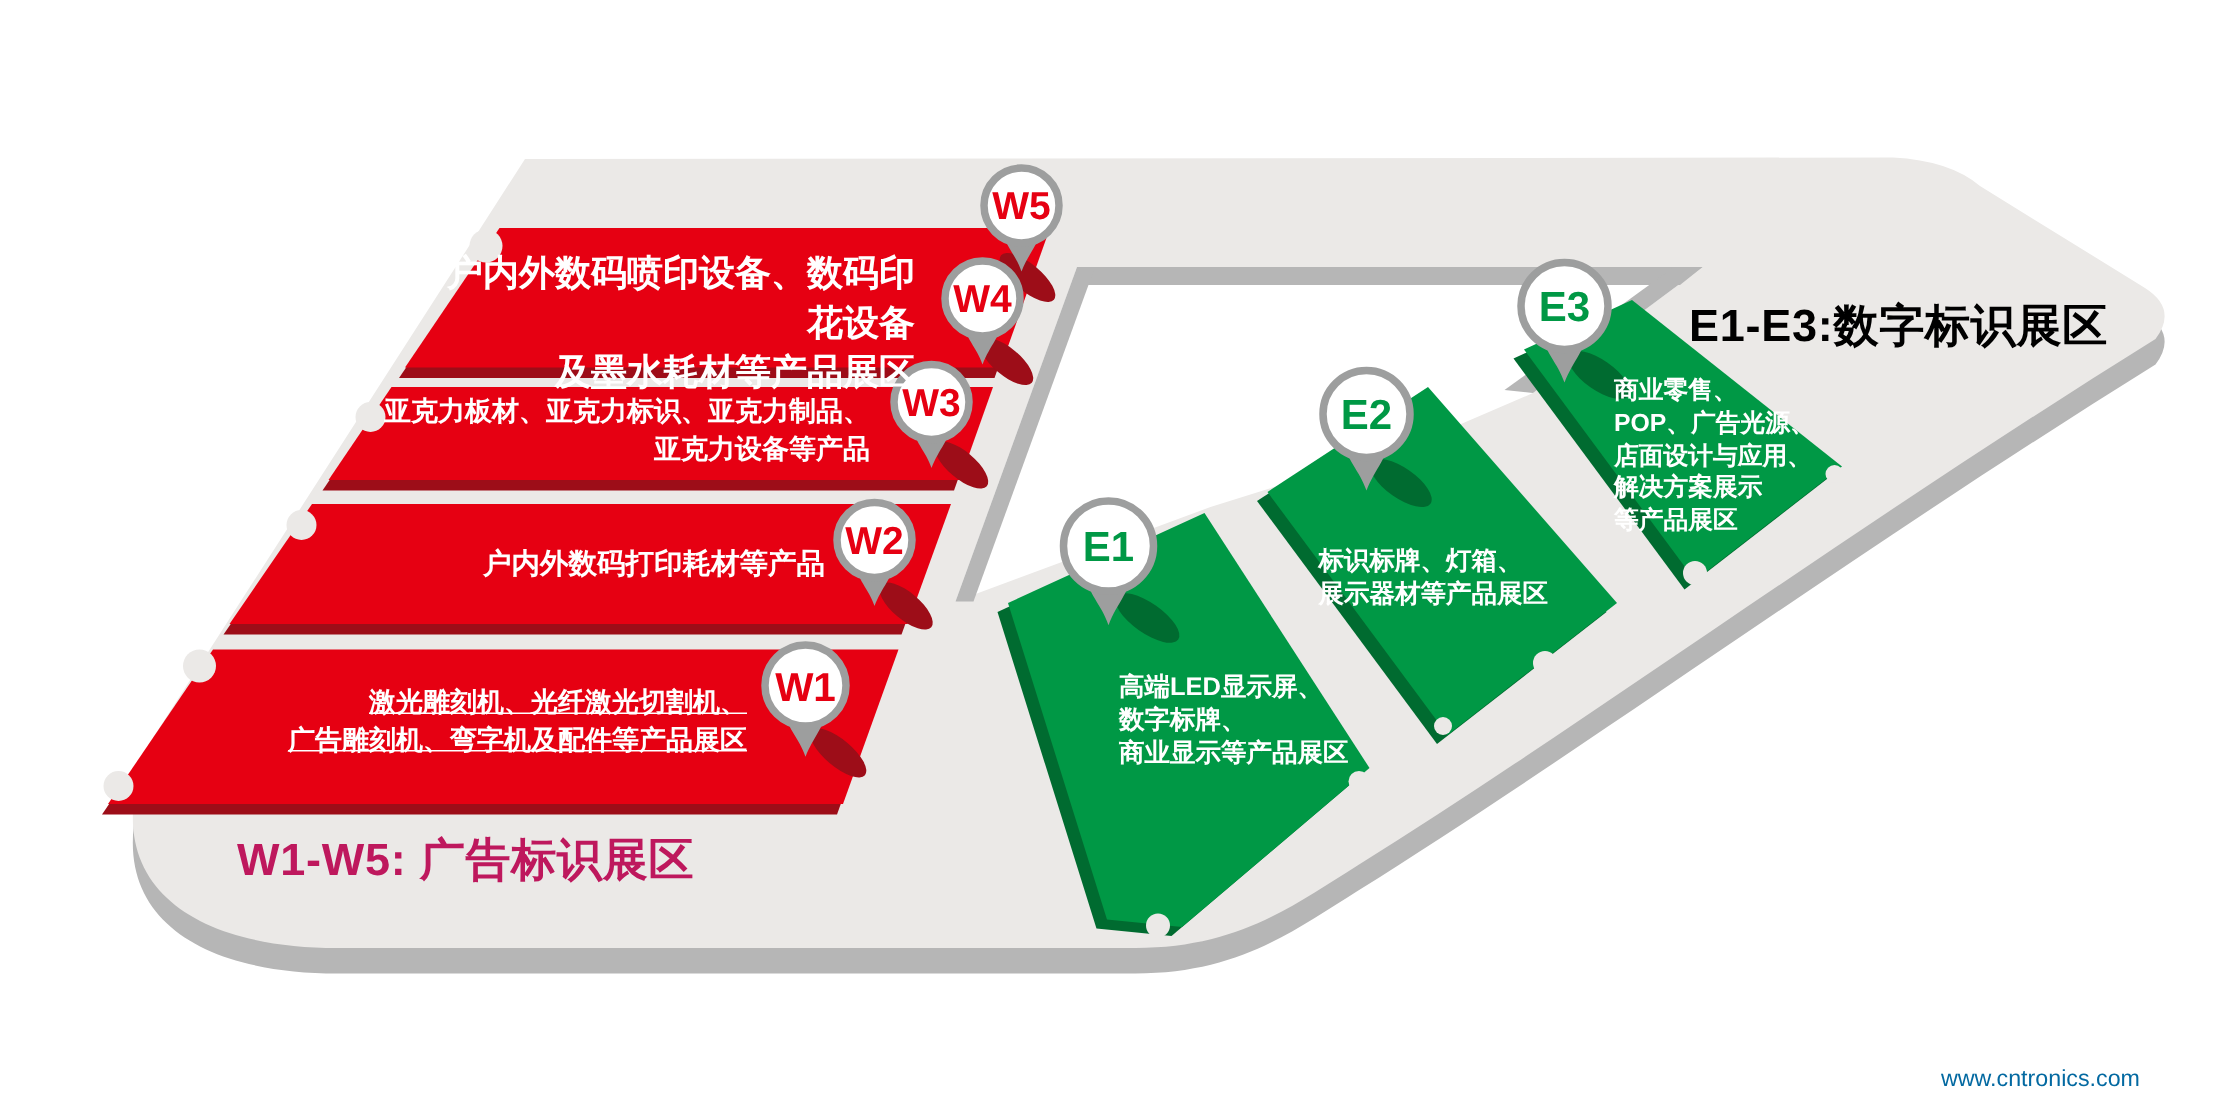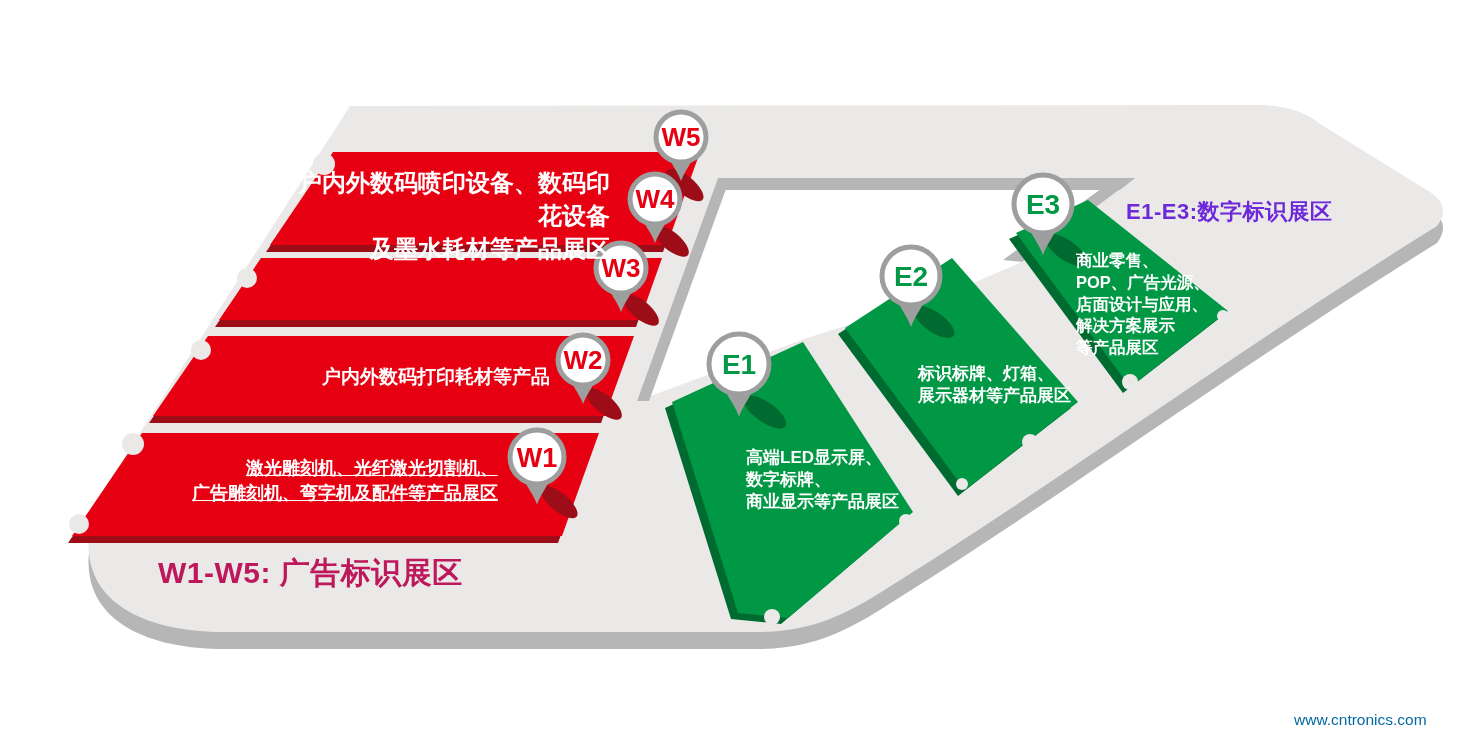--- a/index.html
+++ b/index.html
@@ -19,21 +19,21 @@
     line-height:1.38;
   }
   .desc.right{text-align:right;}
   .zone-title{
     position:absolute;
     font-weight:bold;
     white-space:pre;
     letter-spacing:0.5px;
   }
   #west-title{color:#be185d;font-size:30px;}
-  #east-title{color:#6d28d9;font-size:22px;}
+  #east-title{color:#000000;font-size:30px;}
   #watermark{
     position:absolute;
     color:#0369a1;
     font-size:15.5px;
     font-weight:normal;
   }
   .pin-label-text{
     font-weight:bold;
     text-anchor:middle;
     font-family:"Liberation Sans","DejaVu Sans",sans-serif;
@@ -163,31 +163,33 @@
     <g>
       <path fill="#9d9e9e" transform="translate(1043,204) scale(1.16)" d="M -15,11 C -11,28 -4,32 0,44 C 5,31 12,26 15,10 C 5,19 -5,19 -15,11 Z"></path>
       <circle cx="1043" cy="204" r="29" fill="#ffffff" stroke="#9d9e9e" stroke-width="5"></circle>
       <text class="pin-label-text" x="1043" y="214" font-size="28" fill="#009845">E3</text>
     </g>
   </svg>
 
   <div class="desc right" style="left:285px;top:166px;width:325px;font-size:24px;">户内外数码喷印设备、数码印花设备
 及墨水耗材等产品展区</div>
 
+  <div class="desc right" style="left:250px;top:262px;width:330px;font-size:18px;">亚克力板材、亚克力标识、亚克力制品、
+亚克力设备等产品</div>
 
   <div class="desc right" style="left:240px;top:364px;width:310px;font-size:19px;">户内外数码打印耗材等产品</div>
 
   <div class="desc right" style="left:168px;top:456px;width:330px;font-size:18px;text-decoration:underline;">激光雕刻机、光纤激光切割机、
 广告雕刻机、弯字机及配件等产品展区</div>
 
   <div class="desc" style="left:714px;top:447px;width:220px;font-size:17px;line-height:1.28;margin-left:32px;">高端LED显示屏、
 数字标牌、
 商业显示等产品展区</div>
 
-  <div class="desc" style="left:918px;top:363px;width:200px;font-size:17px;line-height:1.28;">标识标牌、灯箱、
+  <div class="desc" style="left:879px;top:363px;width:200px;font-size:17px;line-height:1.28;">标识标牌、灯箱、
 展示器材等产品展区</div>
 
   <div class="desc" style="left:1076px;top:250px;width:190px;font-size:16.5px;line-height:1.32;">商业零售、
 POP、广告光源、
 店面设计与应用、
 解决方案展示
 等产品展区</div>
 
   <div id="west-title" class="zone-title" style="left:158px;top:553px;">W1-W5: 广告标识展区</div>
 

